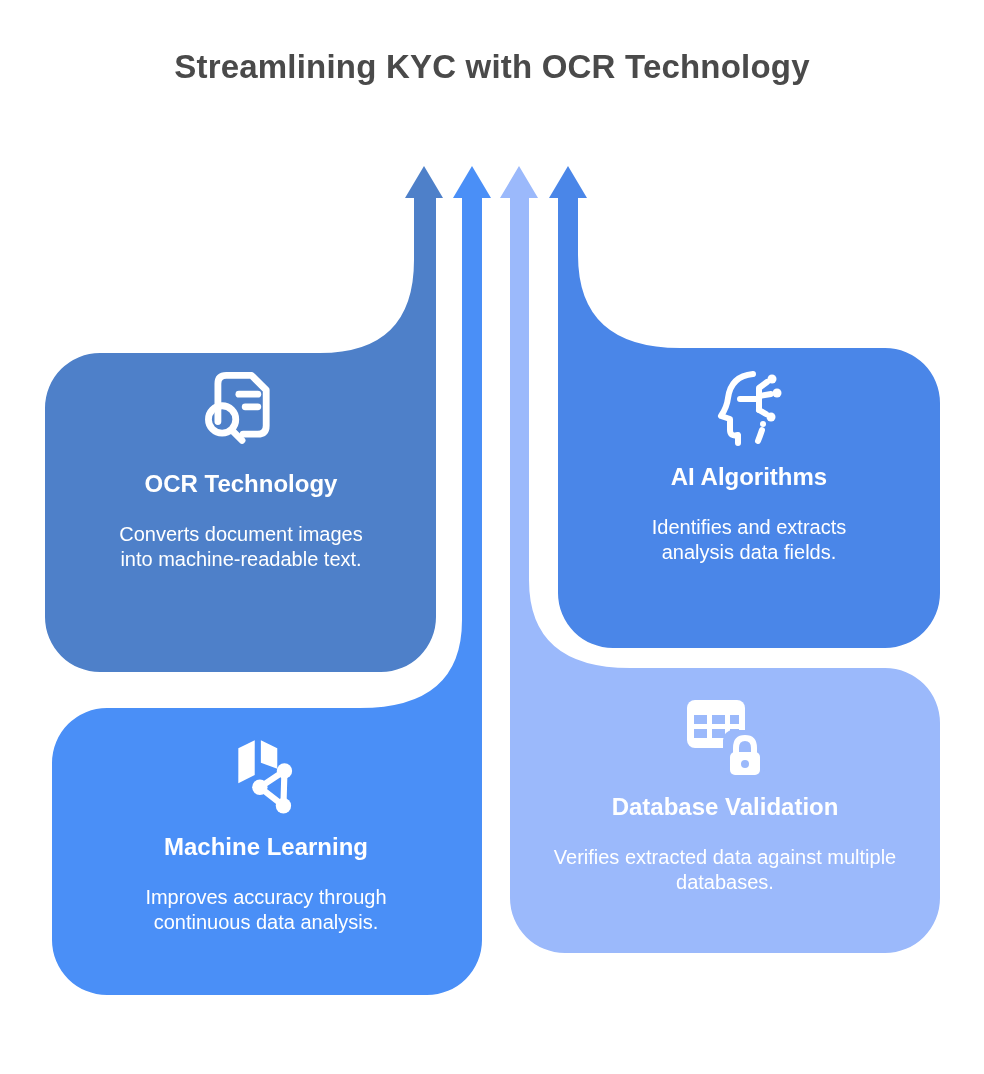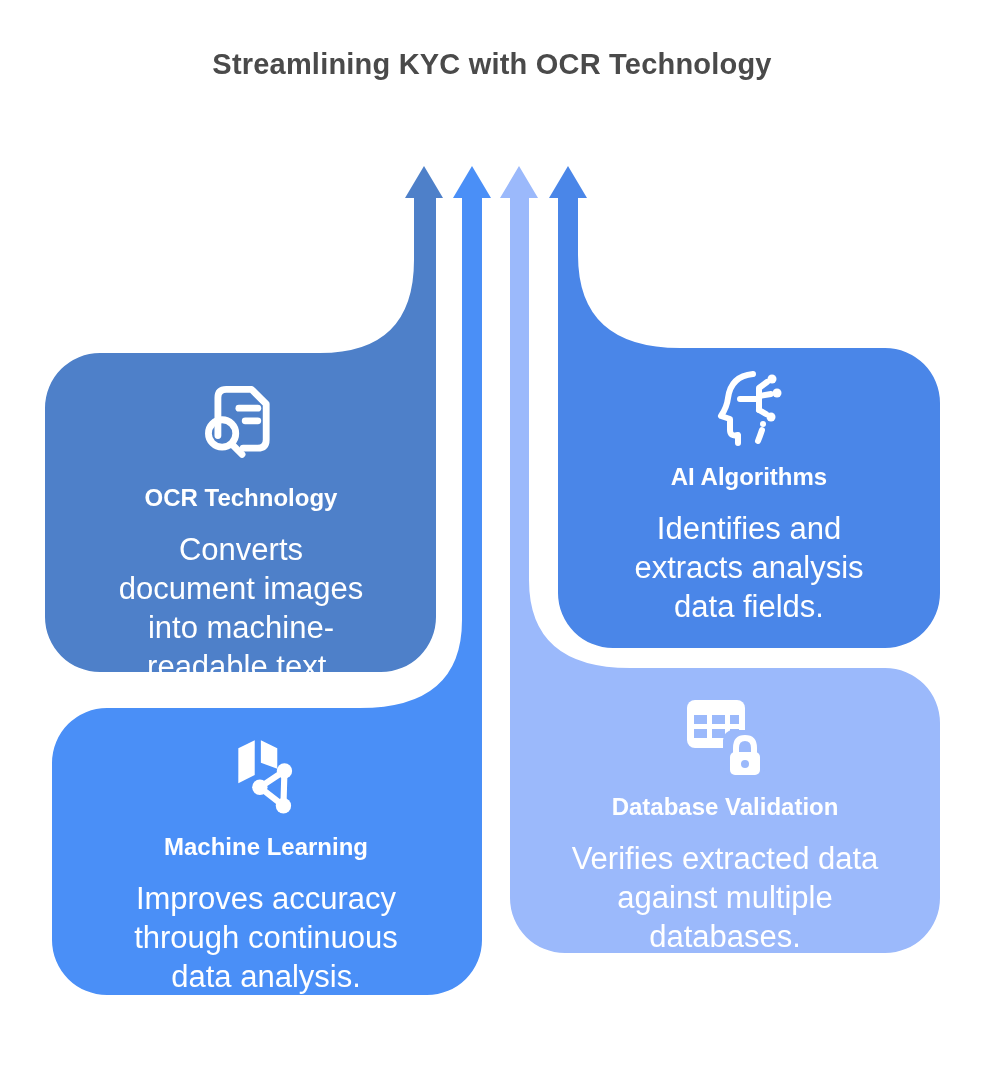--- a/index.html
+++ b/index.html
@@ -8,21 +8,21 @@
     width:984px;height:1074px;
     background:#ffffff;
     overflow:hidden;
     font-family:"Liberation Sans", sans-serif;
   }
   .page-title{
     position:absolute;
     left:0; top:48px; width:984px;
     margin:0;
     text-align:center;
-    font-size:29px;
+    font-size:33px;
     font-weight:700;
     letter-spacing:0.2px;
   }
   .flow-svg{position:absolute;left:0;top:0;}
   .card-content{
     position:absolute;
     display:flex;
     flex-direction:column;
     align-items:center;
     text-align:center;
@@ -30,22 +30,22 @@
     box-sizing:border-box;
   }
   .card-icon{flex:0 0 auto;}
   .card-title{
     margin:16px 0 0 0;
     font-size:24px;
     font-weight:700;
     line-height:1.25;
   }
   .card-desc{
-    margin:17px auto 0 auto;
-    font-size:31px;
+    margin:23px auto 0 auto;
+    font-size:20px;
     font-weight:400;
     line-height:1.26;
   }
 </style>
 </head>
 <body>
 
 <div class="canvas">
 
   <h1 class="page-title" style="color:#4a4a4a">Streamlining KYC with OCR Technology</h1>
@@ -70,21 +70,21 @@
              A 55 55 0 0 1 885 953 L 565 953
              A 55 55 0 0 1 510 898 L 510 198 L 500 198 Z" fill="#9bb9fb"></path>
 
     <path d="M 568 166 L 587 198 L 578 198 L 578 255
              Q 578 348 680 348 L 885 348
              A 55 55 0 0 1 940 403 L 940 593
              A 55 55 0 0 1 885 648 L 613 648
              A 55 55 0 0 1 558 593 L 558 198 L 549 198 Z" fill="#4a86e8"></path>
   </svg>
 
-  <div class="card-content" style="left:45px; top:353px; width:392px; height:319px; padding-top:30px;">
+  <div class="card-content" style="left:45px; top:353px; width:392px; height:319px; padding-top:16px;">
     <svg class="card-icon" width="84" height="84" viewBox="0 0 80 80" fill="none" stroke="#ffffff" stroke-width="6.5" stroke-linecap="round" stroke-linejoin="round">
       <path d="M 18 50 L 18 14 Q 18 6 26 6 L 50 6 L 64 20 L 64 54 Q 64 62 56 62 L 42 62"></path>
       <path d="M 38 24 L 56 24"></path>
       <path d="M 44 36 L 56 36"></path>
       <circle cx="22" cy="48" r="13"></circle>
       <path d="M 31 58 L 41 68"></path>
     </svg>
     <h2 class="card-title">OCR Technology</h2>
     <p class="card-desc" style="max-width:245px;">Converts document images into machine-readable text.</p>
   </div>

